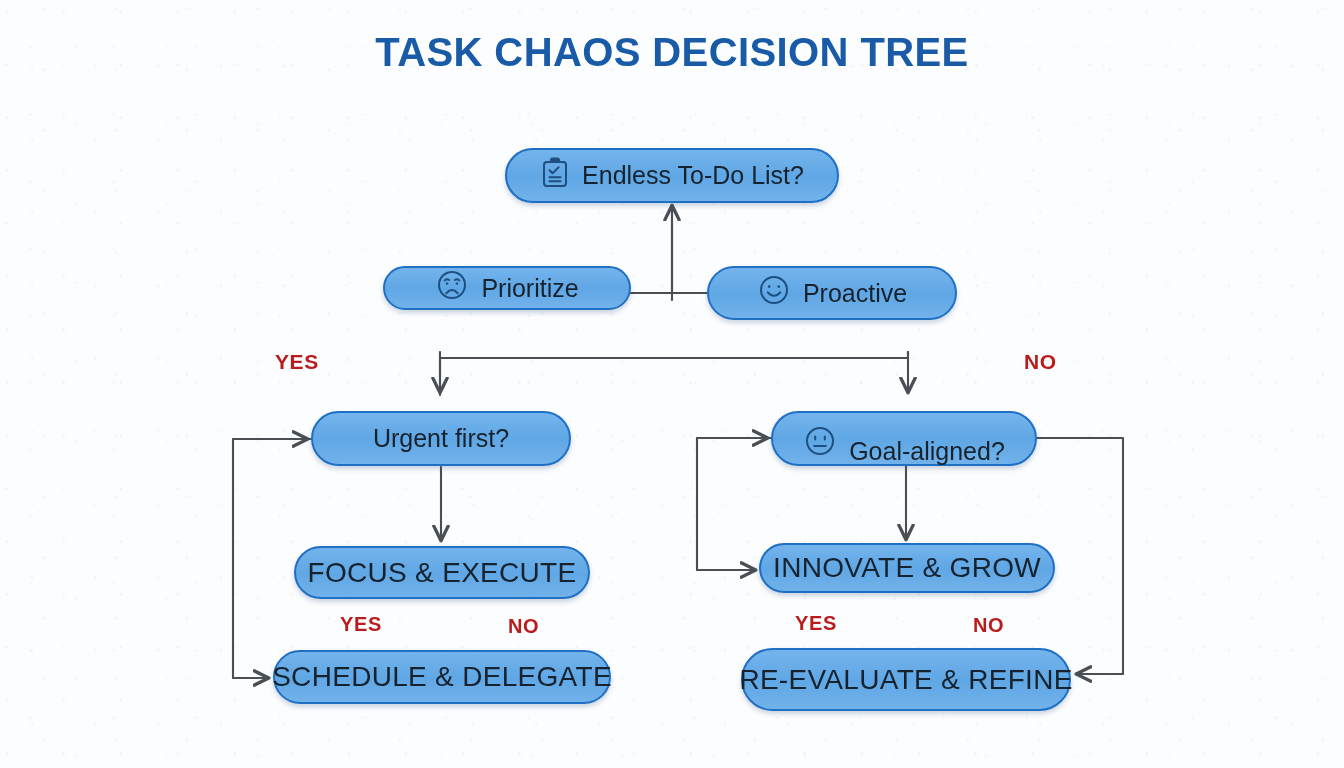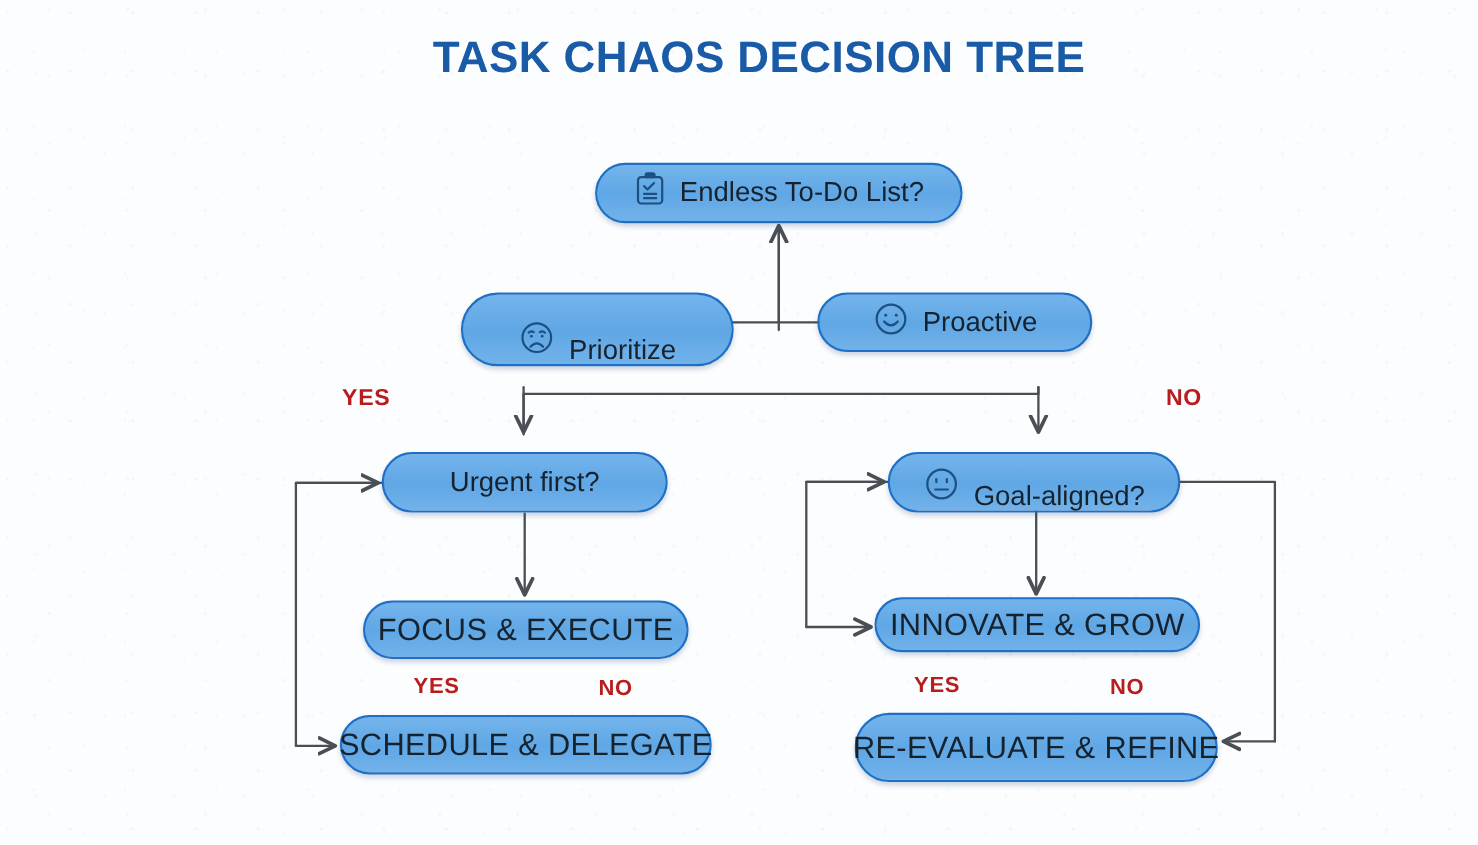--- a/index.html
+++ b/index.html
@@ -20,21 +20,21 @@
     background-image:
       radial-gradient(circle at 12% 22%, rgba(200,215,235,.20) 0 1.2px, transparent 1.6px),
       radial-gradient(circle at 37% 71%, rgba(200,215,235,.16) 0 1.1px, transparent 1.5px),
       radial-gradient(circle at 63% 14%, rgba(200,215,235,.18) 0 1.2px, transparent 1.6px),
       radial-gradient(circle at 84% 58%, rgba(200,215,235,.15) 0 1.1px, transparent 1.5px),
       radial-gradient(circle at 51% 91%, rgba(200,215,235,.17) 0 1.2px, transparent 1.6px);
     background-size: 57px 53px, 83px 67px, 71px 61px, 91px 79px, 63px 73px;
     pointer-events: none;
   }
 
-  #canvas { position: absolute; inset: 0; margin-left: 36px; }
+  #canvas { position: absolute; inset: 0; }
 
   #title {
     position: absolute;
     left: 0; right: 0; top: 30px;
     text-align: center;
     font-size: 40px;
     font-weight: bold;
     letter-spacing: 0.4px;
     color: #1a5ba8;
     white-space: nowrap;
@@ -129,21 +129,21 @@
           <path d="M11 5 V3.2 a1.6 1.6 0 0 1 1.6-1.6 h4.8 A1.6 1.6 0 0 1 19 3.2 V5 Z" fill="#1d4f80"></path>
           <path d="M9.5 13.2 L12.6 16.3 L18.6 10.3"></path>
           <path d="M9.5 20.3 H20.5"></path>
           <path d="M9.5 24.2 H20.5"></path>
         </g>
       </svg>
     </span>
     <span class="label">Endless To-Do List?</span>
   </div>
 
-  <div class="node q" style="left:383px; top:266px; width:248px; height:67px;align-items:flex-end;">
+  <div class="node q" style="left:383px; top:266px; width:248px; height:44px;">
     <span class="ic">
       <svg width="34" height="34" viewBox="0 0 34 34">
         <g fill="none" stroke="#1d4f80" stroke-width="2" stroke-linecap="round">
           <circle cx="17" cy="17" r="13"></circle>
           <path d="M9.6 12.4 q2.4 -2.0 4.6 -0.4"></path>
           <path d="M24.4 12.4 q-2.4 -2.0 -4.6 -0.4"></path>
           <circle cx="12.1" cy="15.6" r="1.25" fill="#1d4f80" stroke="none"></circle>
           <circle cx="21.9" cy="15.6" r="1.25" fill="#1d4f80" stroke="none"></circle>
           <path d="M11.3 25.2 q5.7 -6.2 11.4 0"></path>
         </g>

